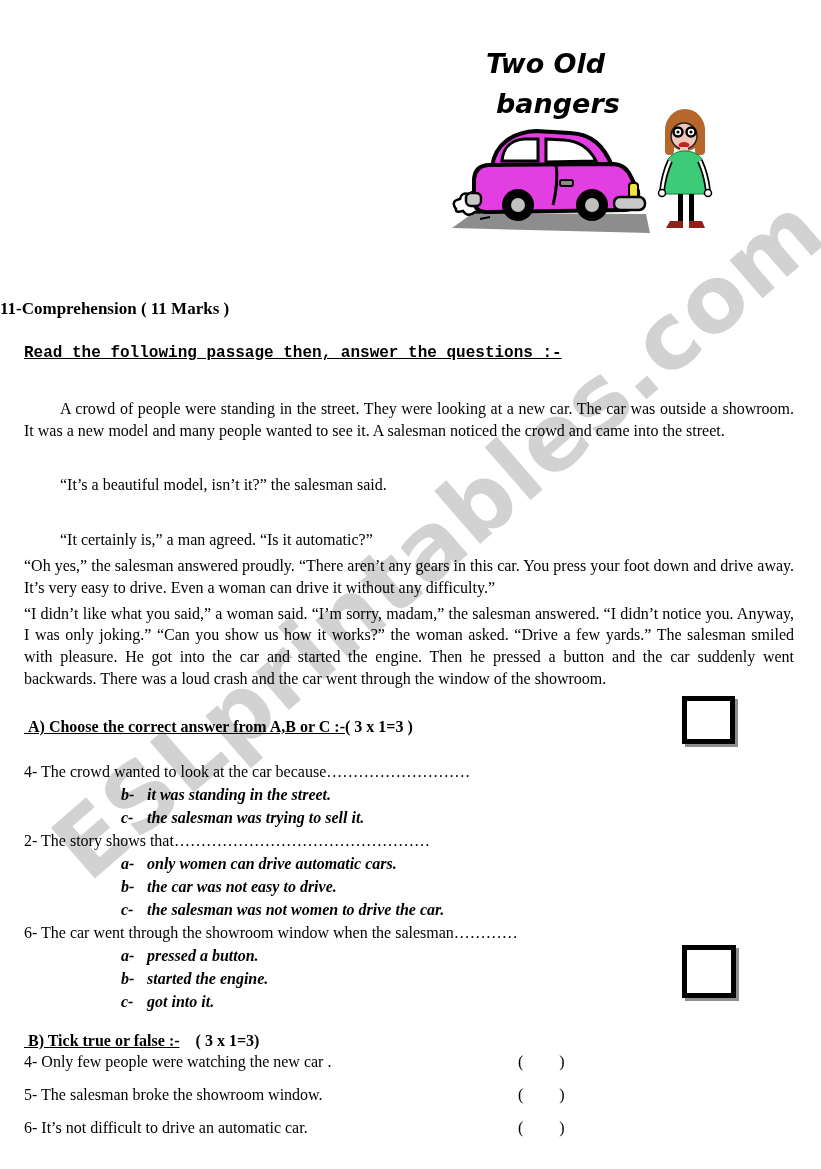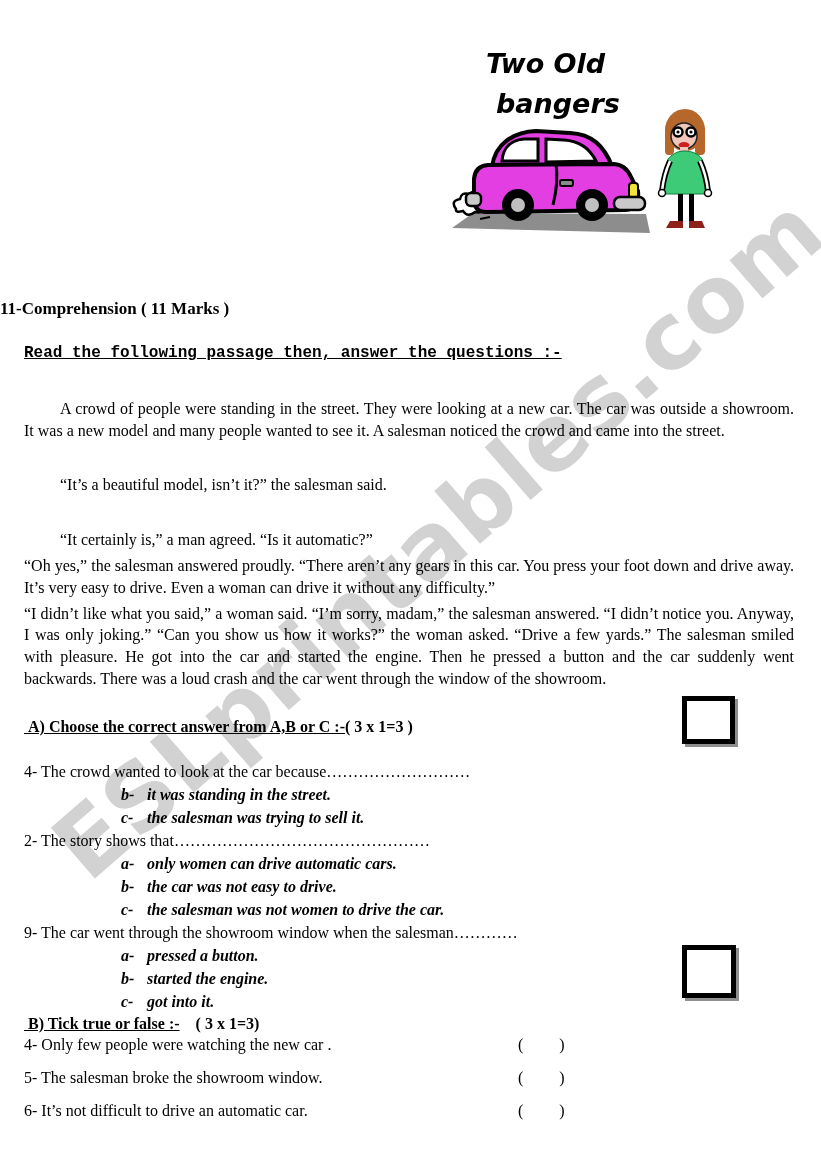--- a/index.html
+++ b/index.html
@@ -15,21 +15,21 @@
         font-weight:bold;z-index:1;}
   .main{position:absolute;left:24px;top:343px;width:770px;z-index:1;font-size:16px;
         line-height:21.8px;}
   .instruction{font-weight:bold;text-decoration:underline;margin-bottom:3px;font-family:Liberation Mono, monospace;}
   .para{margin:0;}
   .just{text-align:justify;}
   .indent{text-indent:36px;margin-top:33px;}
   .mt4{margin-top:4px;}
   .sec-head{font-weight:bold;white-space:pre-wrap;}
   .sec-a{margin-top:26px;}
-  .sec-b{}
+  .sec-b{margin-top:17px;}
   .ul{text-decoration:underline;}
   .marks-b{margin-left:16px;}
   .stem{line-height:23px;}
   .stem-first{margin-top:22px;}
   .opt{padding-left:97px;font-weight:bold;font-style:italic;line-height:23px;}
   .opt .letter{display:inline-block;width:26px;}
   .tf{position:relative;line-height:22px;margin-bottom:11px;}
   .tf-brackets{position:absolute;left:494px;top:0;white-space:pre;}
   .answer-box{position:absolute;border:5px solid #000;background:#fff;
         box-shadow:3px 3px 0 #8f8f8f;z-index:1;}
@@ -114,21 +114,21 @@
     </div>
 
     <div>
       <div class="stem">2- The story shows that…………………………………………</div>
       <div class="opt"><span class="letter">a-</span><span>only women can drive automatic cars.</span></div>
       <div class="opt"><span class="letter">b-</span><span>the car was not easy to drive.</span></div>
       <div class="opt"><span class="letter">c-</span><span>the salesman was not women to drive the car.</span></div>
     </div>
 
     <div>
-      <div class="stem">9- The car went through the showroom window when the salesman…………</div>
+      <div class="stem">6- The car went through the showroom window when the salesman…………</div>
       <div class="opt"><span class="letter">a-</span><span>pressed a button.</span></div>
       <div class="opt"><span class="letter">b-</span><span>started the engine.</span></div>
       <div class="opt"><span class="letter">c-</span><span>got into it.</span></div>
     </div>
 
     <div class="sec-head sec-b"><span class="ul"> B) Tick true or false :-</span><span class="marks-b">( 3 x 1=3)</span></div>
 
     <div class="tf">
       <span>4- Only few people were watching the new car .</span>
       <span class="tf-brackets">(         )</span>

